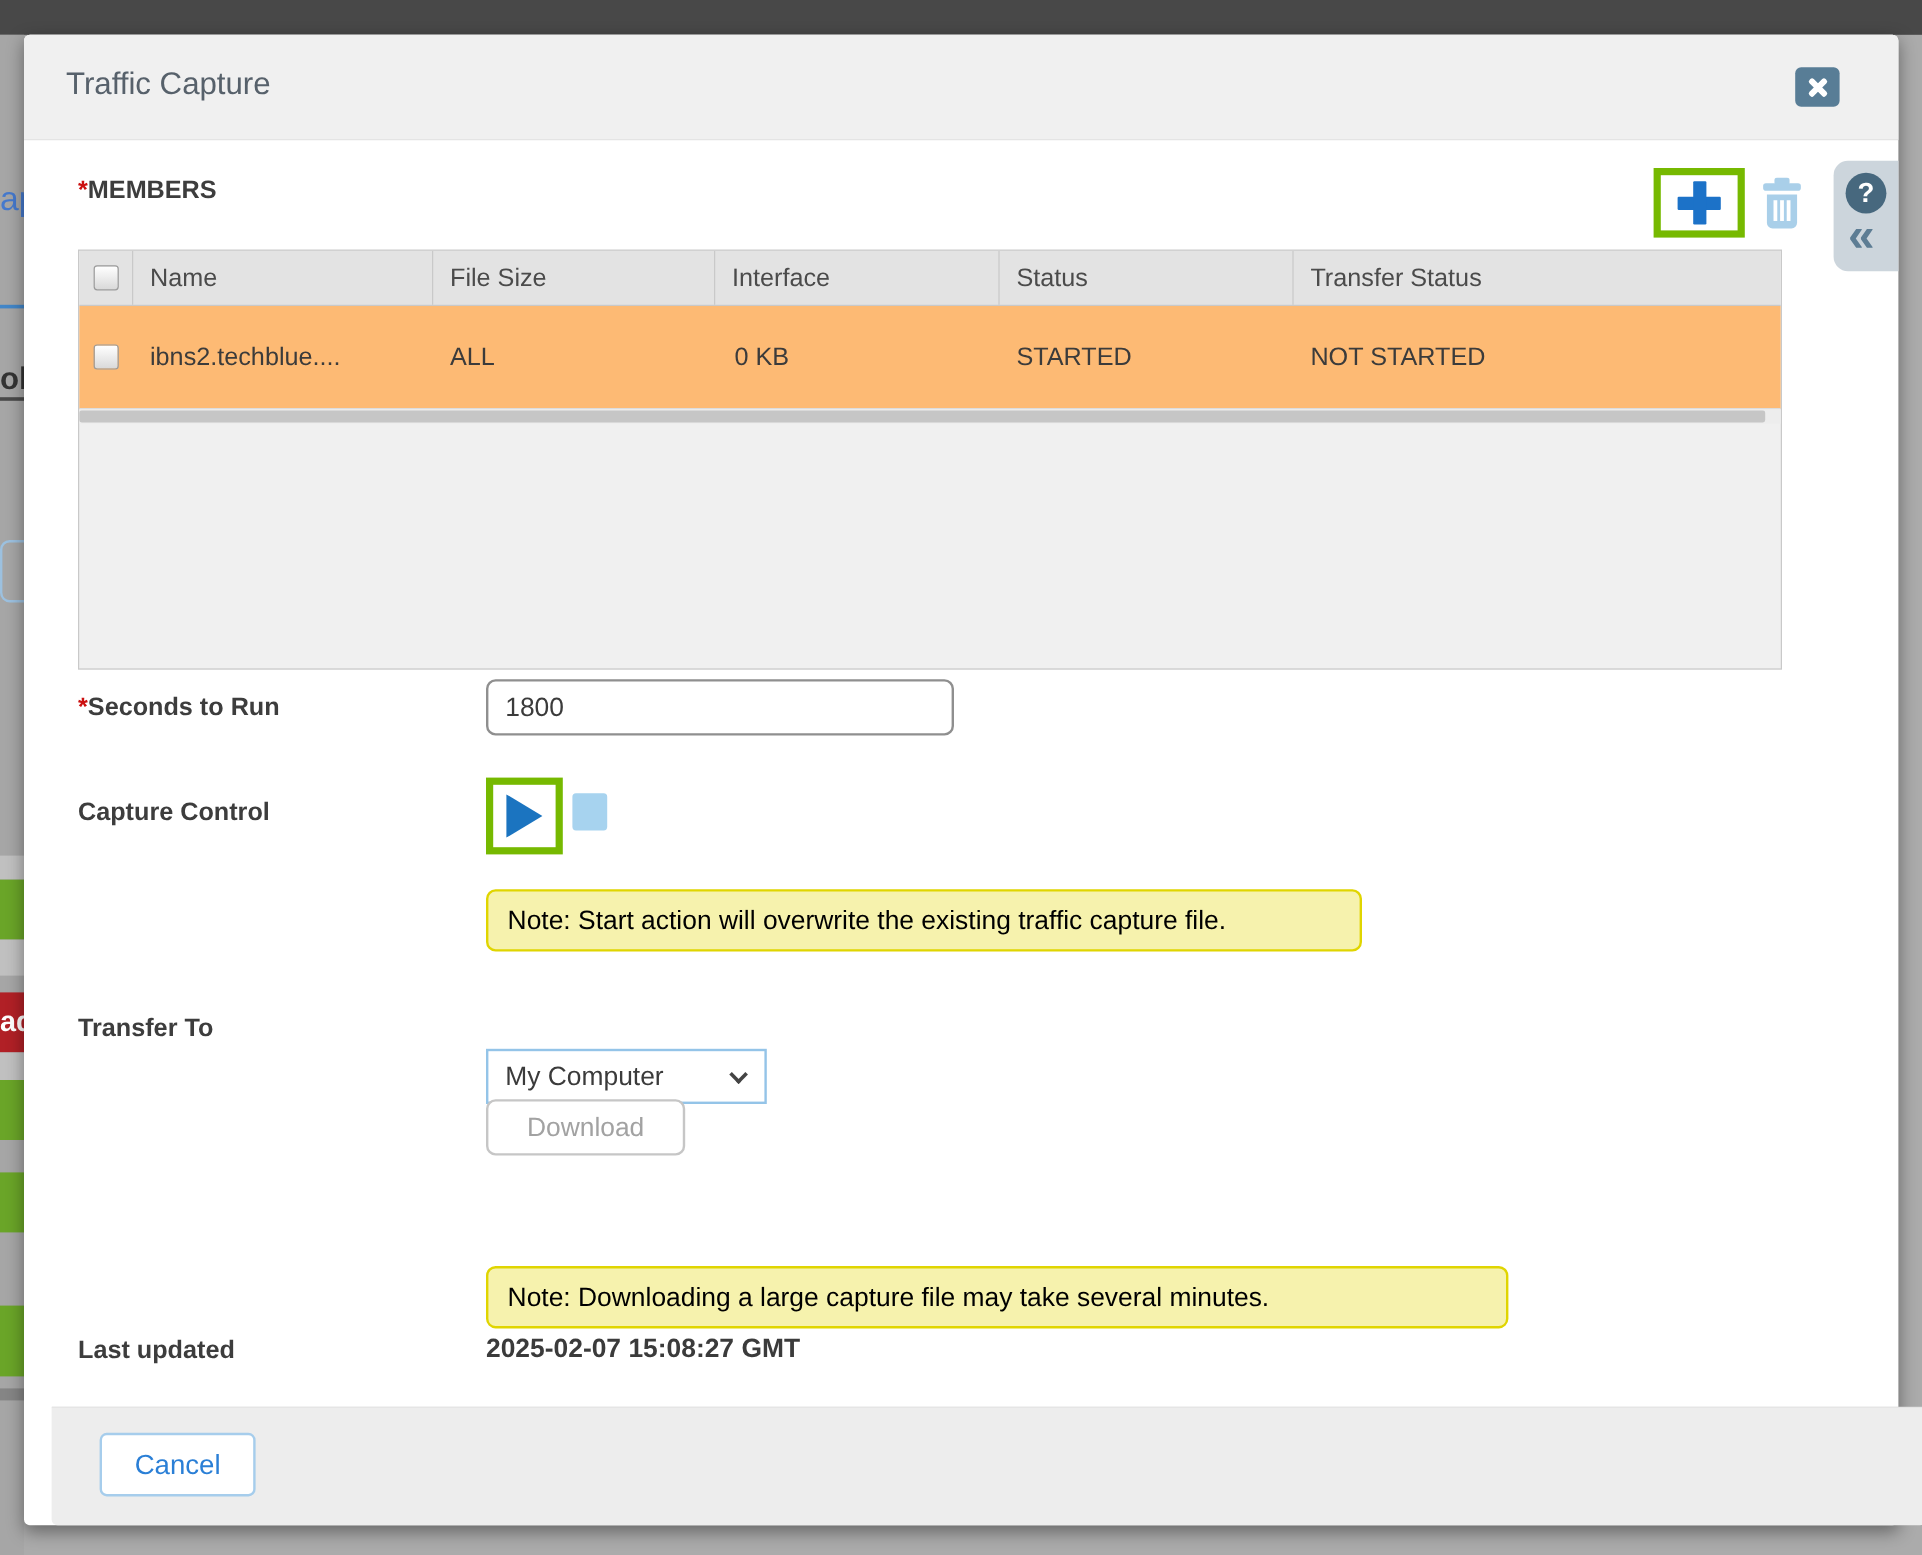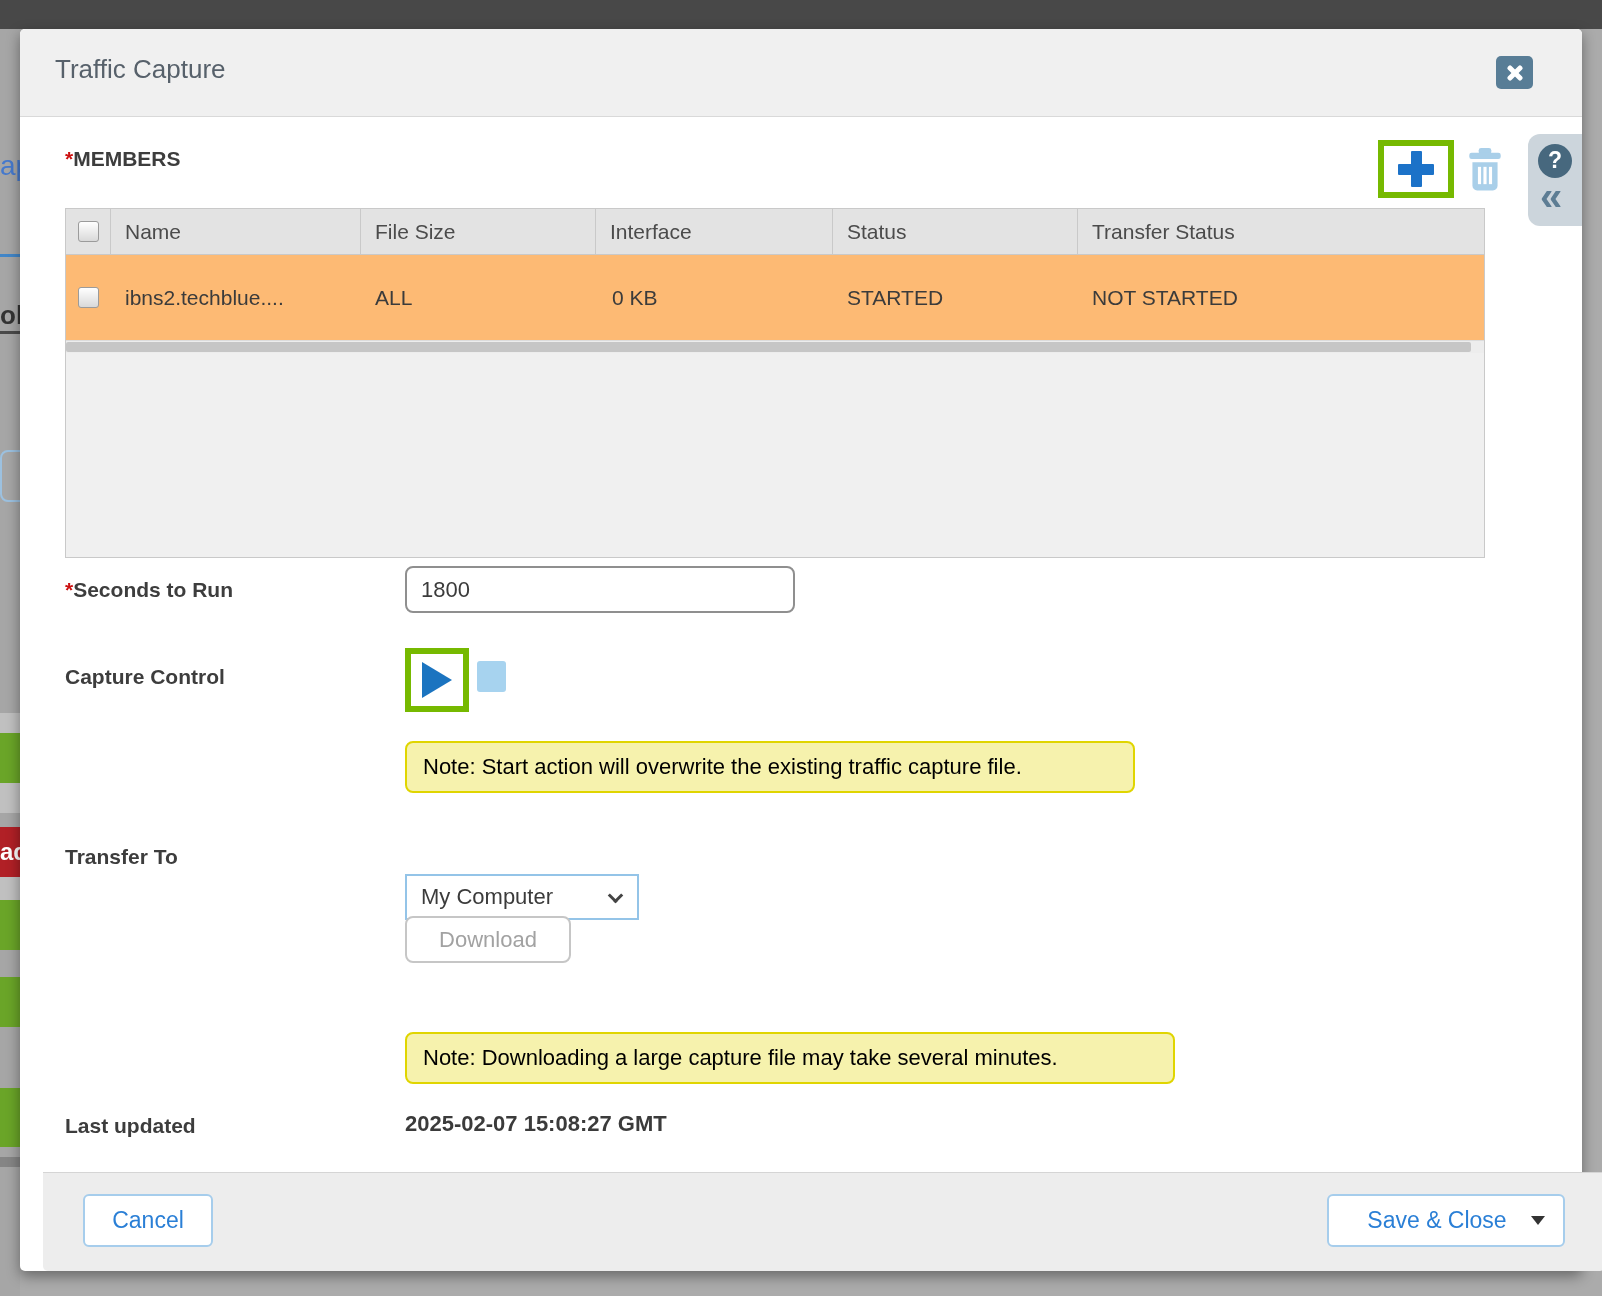--- a/index.html
+++ b/index.html
@@ -82,21 +82,21 @@
 
   .play-highlight { position:absolute; left:385px; top:619px; width:64px; height:64px;
                     border:6px solid #76b900; background:#fff; }
   .play-btn { position:absolute; left:11px; top:8px; width:0; height:0; cursor:pointer;
               border-left:30px solid #1b74c0; border-top:18px solid transparent; border-bottom:18px solid transparent; }
   .stop-btn { position:absolute; left:457px; top:632px; width:29px; height:31px; background:#a7d3ef; border-radius:3px; cursor:pointer; }
 
   .note { position:absolute; left:385px; background:#f6f2ad; border:2px solid #e0d500; border-radius:8px;
           font-size:22px; color:#000000; display:flex; align-items:center; padding:0 16px; height:52px; }
   .note-start { top:712px; width:730px; }
-  .note-download { top:1003px; width:770px; }
+  .note-download { top:1026px; width:852px; }
 
   .transfer-select { position:absolute; left:385px; top:803px; width:234px; height:46px; background:#fff;
                      border:2px solid #94c4e8; display:flex; align-items:center; padding-left:14px;
                      font-size:22px; color:#3b3b3b; cursor:pointer;margin-top:42px; }
   .select-chevron { position:absolute; right:16px; top:14px; width:11px; height:11px;
                     border-right:3px solid #444; border-bottom:3px solid #444; transform:rotate(45deg); }
 
   .download-btn { position:absolute; left:385px; top:887px; width:166px; height:47px; background:#fff;
                   border:2px solid #c6c6c6; border-radius:8px; font-family:"Liberation Sans",sans-serif;
                   font-size:22px; color:#a2a2a2; cursor:default; }
@@ -218,20 +218,16 @@
 
     <button class="download-btn">Download</button>
 
     <div class="note note-download">Note: Downloading a large capture file may take several minutes.</div>
 
     <div class="field-label" style="top:1085px;">Last updated</div>
     <div class="last-updated-value">2025-02-07 15:08:27 GMT</div>
 
     <div class="dialog-footer">
       <button class="cancel-btn">Cancel</button>
-      <div class="save-btn">
-        <div class="save-label">Save &amp; Close</div>
-        <div class="save-caret"></div>
-      </div>
     </div>
 
   </div>
 </div>
 
 </body></html>

